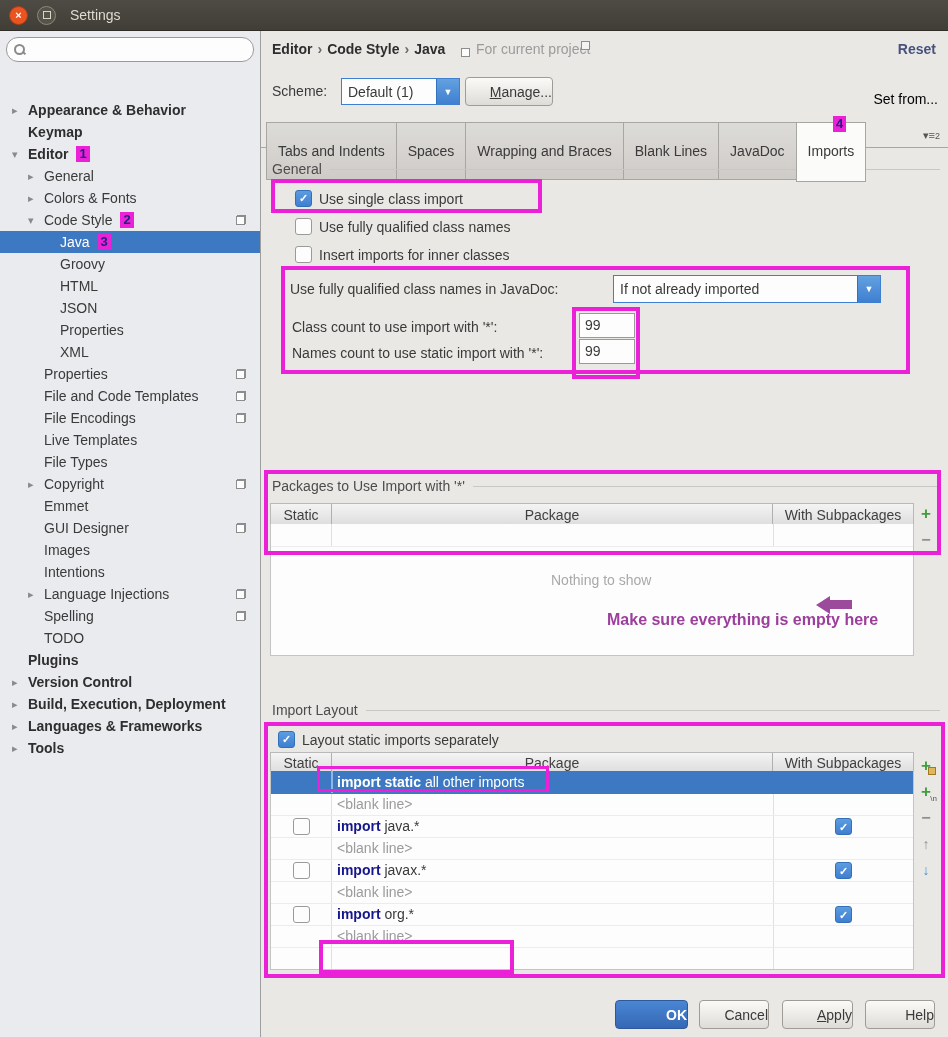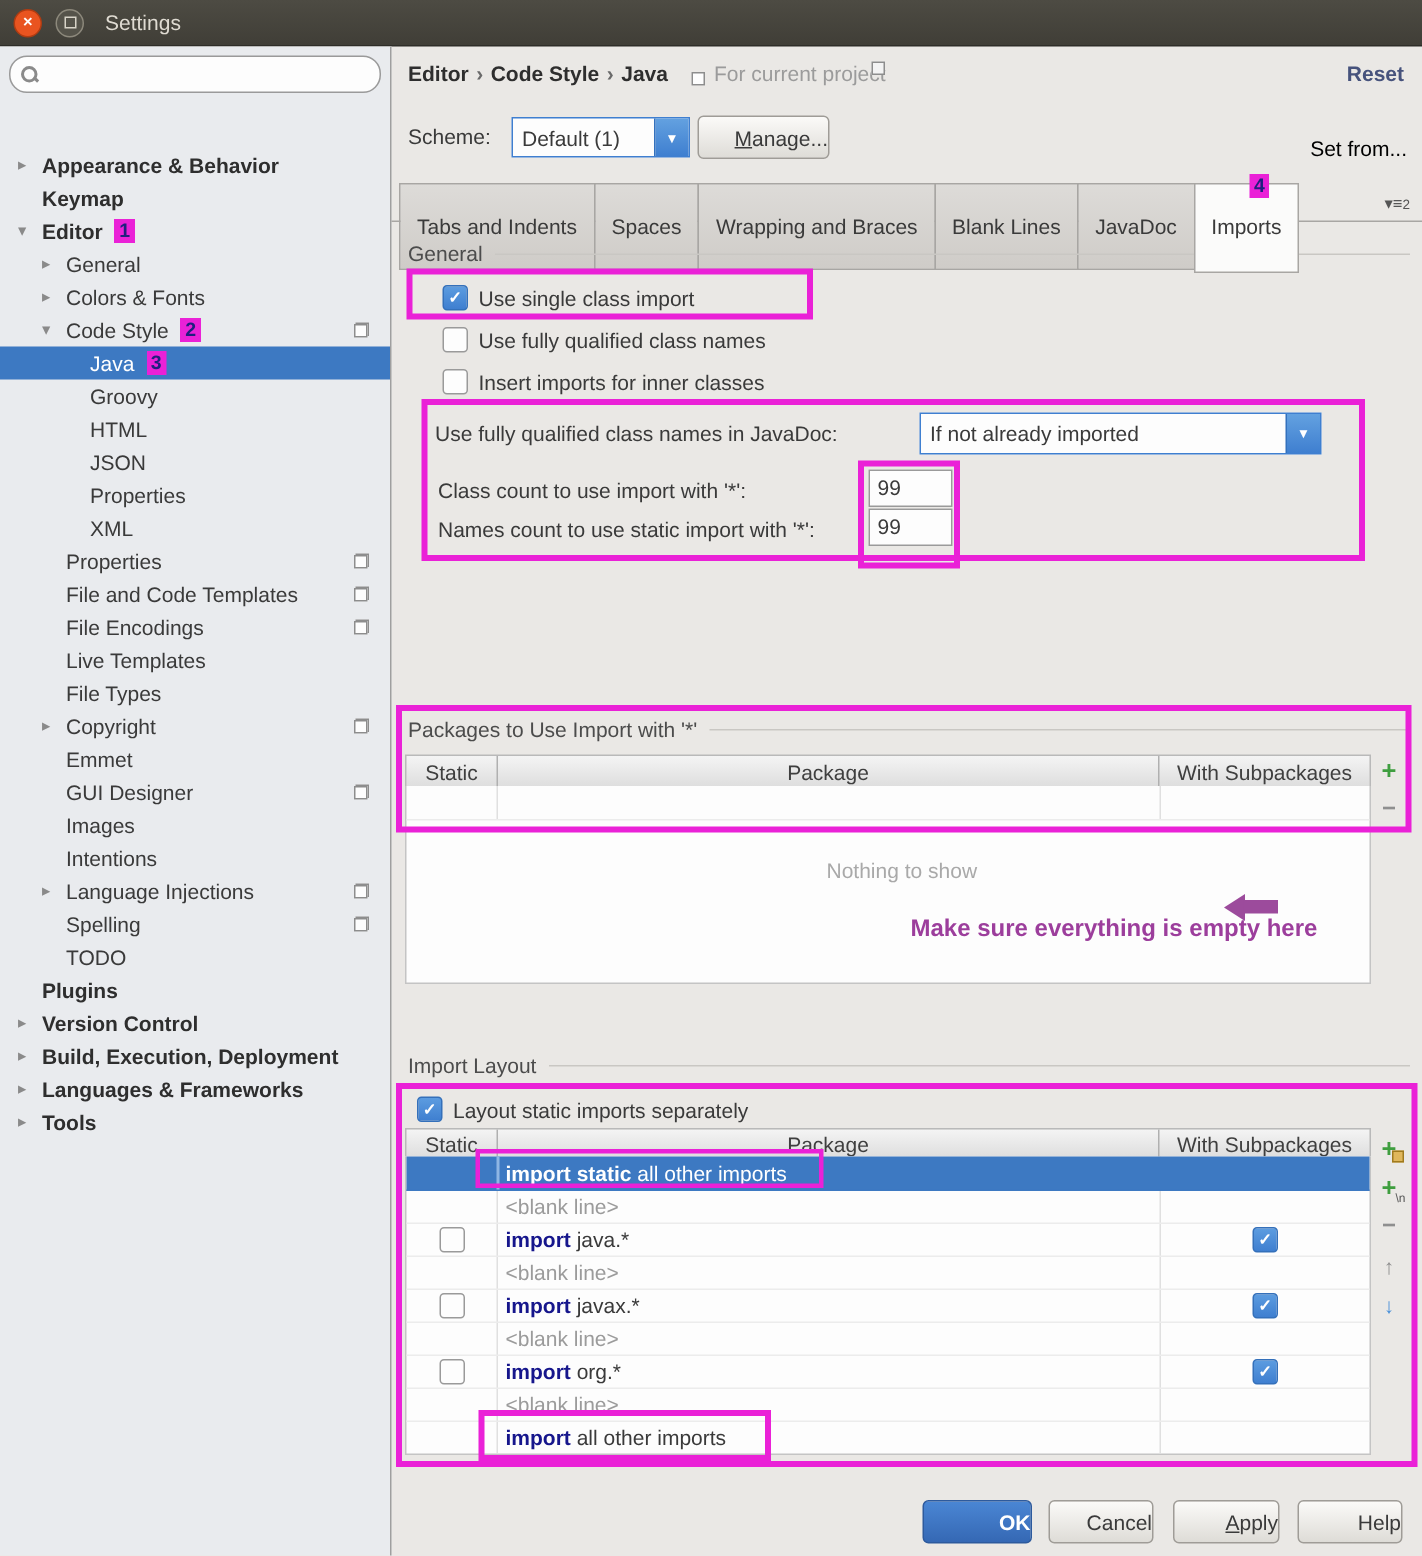--- a/index.html
+++ b/index.html
@@ -306,23 +306,20 @@
     <div class="nrow" style="top:132px">
       <span class="cb scb"></span>
       <span class="pkg"><span class="kw">import</span><span> org.*</span></span>
       <span class="cb on wcb">
           <span>✓</span>
         </span>
     </div>
     <div class="nrow" style="top:154px">
       <span class="blank">&lt;blank line&gt;</span>
     </div>
-    <div class="nrow" style="top:176px;border-bottom:none">
-      <span class="pkg"><span class="kw">import</span><span> all other imports</span></span>
-    </div>
   </div>
 
   <div class="gut" style="left:653px;top:722px">
     <div class="gbtn gplus">
         <span>+</span>
         <span class="minibox"></span>
       </div>
     <div class="gbtn gplus">
         <span>+</span>
         <span class="mininl">\n</span>

